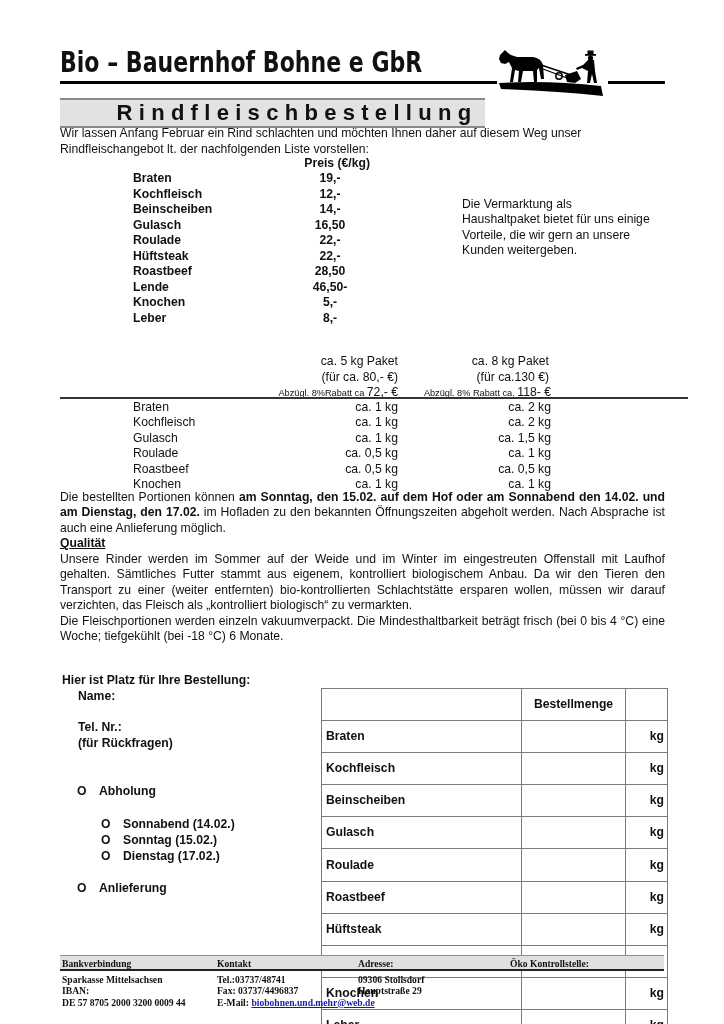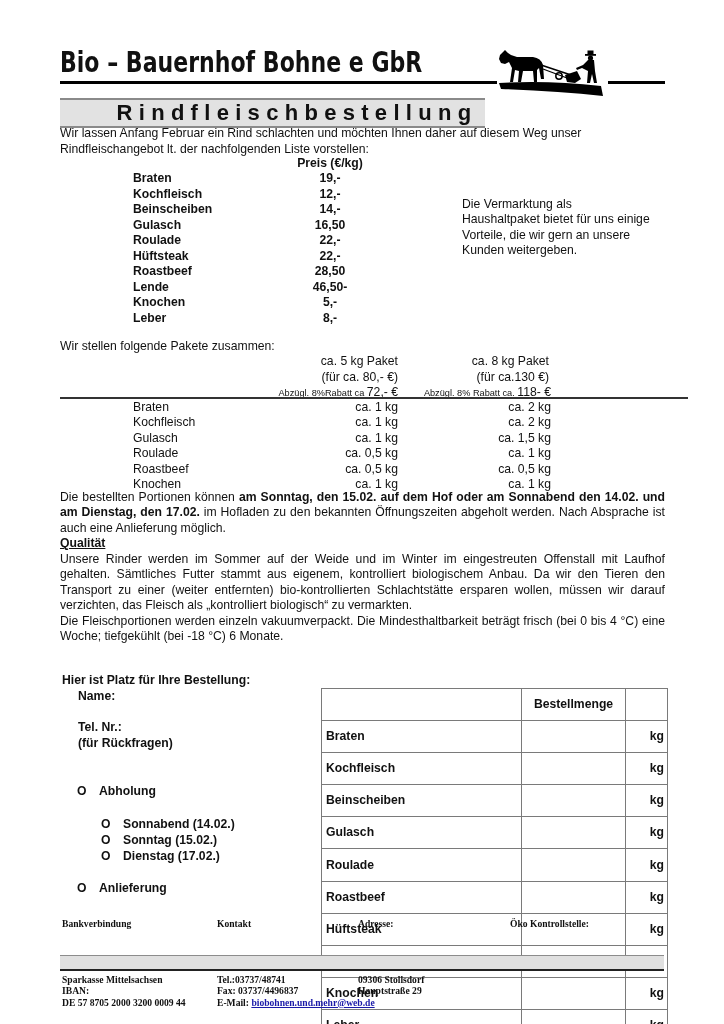--- a/index.html
+++ b/index.html
@@ -39,21 +39,21 @@
     font-size: 22px;
     letter-spacing: 6.3px;
     line-height: 26px;
     padding-left: 6px;
     margin-left: 43px;
   }
   .text { line-height: 15.5px; white-space: nowrap; }
   .intro { left: 60px; top: 126px; width: 610px; line-height: 15.6px; }
   .bold { font-weight: bold; }
 
-  .price-header { left: 290px; top: 156px; width: 80px; text-align: center; font-weight: bold; }
+  .price-header { left: 290px; top: 156px; width: 80px; text-align: right; font-weight: bold; }
   .price-row { left: 133px; width: 240px; height: 15.55px; font-weight: bold; line-height: 15.55px; }
   .price-row .nm { position: absolute; left: 0; }
   .price-row .pr { position: absolute; left: 157px; width: 80px; text-align: center; }
 
   .side-note { left: 462px; width: 210px; line-height: 15.3px; }
 
   .pk-intro { left: 60px; top: 339px; }
   .pk-col { width: 150px; text-align: right; line-height: 15.5px; white-space: nowrap; }
   .pk-small { font-size: 9.2px; margin-top: 44px; }
   .pk-rule { left: 60px; top: 397px; width: 628px; height: 2px; background: #333; }
@@ -85,21 +85,21 @@
   .order-table td.c2 { width: 95px; text-align: center; }
   .order-table td.c3 { width: 34px; text-align: right; padding-right: 3px; }
 
   .footer-band {
     left: 60px; top: 955px; width: 604px; height: 13px;
     background: #e0e0e0;
     border-top: 1px solid #8c8c8c;
     border-bottom: 2px solid #222;
   }
   .ft { font-family: "Liberation Serif", serif; font-weight: bold; font-size: 9.6px; white-space: nowrap; }
-  .ft-head { top: 917px; line-height: 13px; text-align: right; }
+  .ft-head { top: 957px; line-height: 13px; text-align: right; }
   .ft-lines { top: 974px; line-height: 11.4px; }
   .email-link { color: #1a1aa8; text-decoration: underline; }
 </style>
 </head>
 <body>
 
 <div id="page">
 
   <div class="abs farm-title">Bio – Bauernhof Bohne e GbR</div>
   <div class="abs rule-left"></div>
@@ -165,21 +165,20 @@
       <span class="pr">8,-</span>
     </div>
 
   <div class="abs side-note" style="top:197px">
     <div>Die Vermarktung als</div>
     <div>Haushaltpaket bietet für uns einige</div>
     <div>Vorteile, die wir gern an unsere</div>
     <div>Kunden weitergeben.</div>
   </div>
 
-  <div class="abs text pk-intro">Wir stellen folgende Pakete zusammen:</div>
   <div class="abs pk-col" style="left:248px; top:354px">
     <div>ca. 5 kg Paket</div>
     <div>(für ca. 80,- €)</div>
     <div><span class="pk-small">Abzügl. 8%Rabatt ca </span><span>72,- €</span></div>
   </div>
   <div class="abs pk-col" style="left:401px; top:354px">
     <div style="padding-right:2px">ca. 8 kg Paket</div>
     <div style="padding-right:2px">(für ca.130 €)</div>
     <div><span class="pk-small">Abzügl. 8% Rabatt ca. </span><span>118- €</span></div>
   </div>

